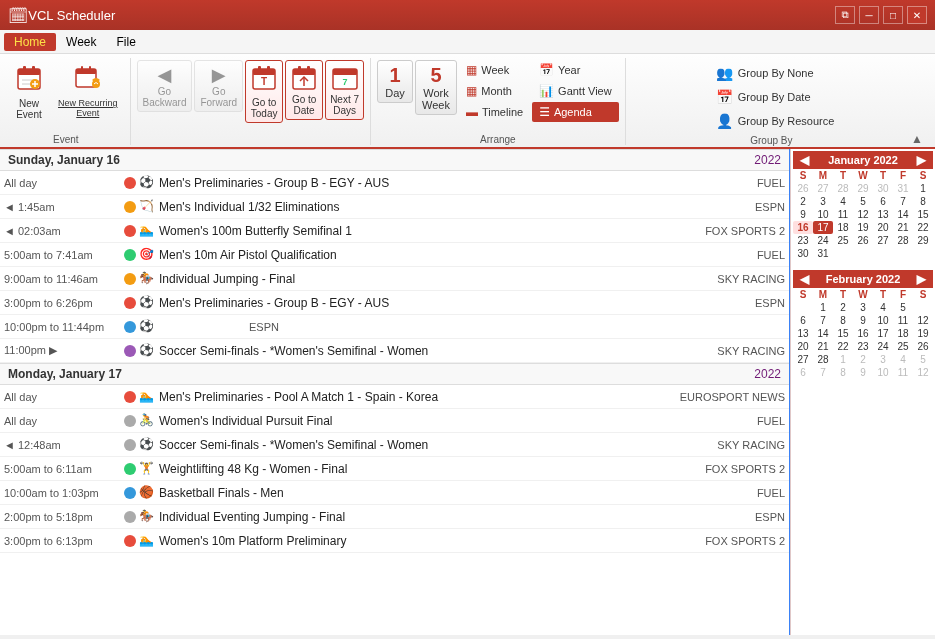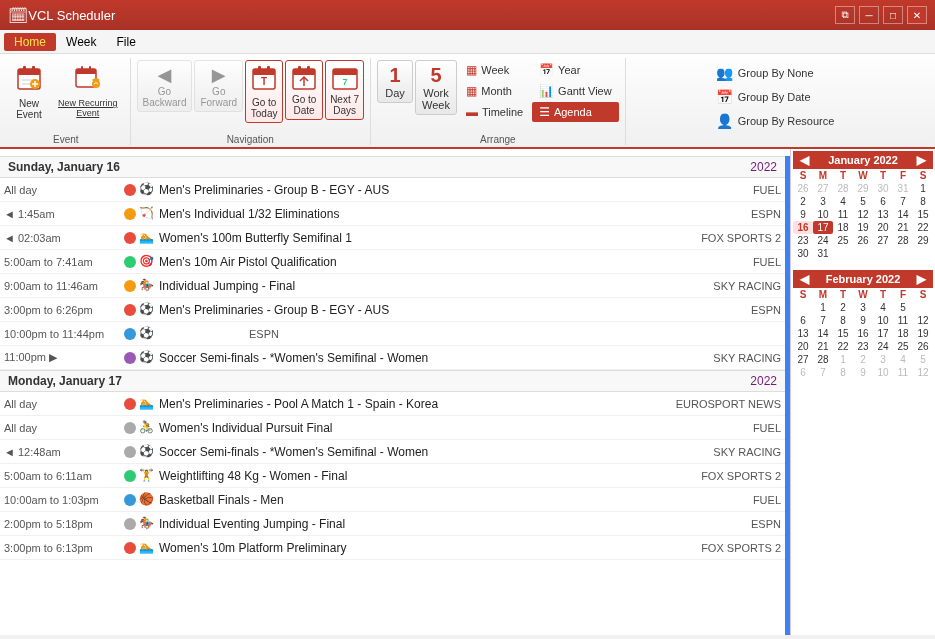--- a/index.html
+++ b/index.html
@@ -141,22 +141,21 @@
     .main-content {
       display: flex;
       height: calc(639px - 30px - 24px - 99px);
       background: white;
     }
 
     
     .schedule-area {
       flex: 1;
       overflow-y: auto;
-      border-right: 5px solid #3b82f6;
-      margin-top: 7px;
+      border-right: 1px solid #3b82f6;
     }
     .day-header {
       background: #f8f8f8;
       border-bottom: 1px solid #ddd;
       border-top: 1px solid #ddd;
       padding: 3px 8px;
       display: flex;
       justify-content: space-between;
       font-size: 12px;
       font-weight: bold;
@@ -320,21 +319,20 @@
         <span>
           <svg width="28" height="28" viewBox="0 0 28 28">
             <rect x="2" y="5" width="24" height="20" rx="2" fill="#fff" stroke="#c0392b" stroke-width="1.5"></rect>
             <rect x="2" y="5" width="24" height="6" rx="1" fill="#c0392b"></rect>
             <text x="14" y="21" text-anchor="middle" font-size="9" font-weight="bold" fill="#2ecc71">7</text>
           </svg>
         </span>
         <span>Next 7<br>Days</span>
       </button>
     </div>
-    <div class="ribbon-group-label">Navigation</div>
   </div>
 
   <div class="ribbon-group">
     <div class="ribbon-group-content">
       <button class="ribbon-btn-view" style="font-size:11px; min-width:36px; border:1px solid #ccc; background:linear-gradient(to bottom,#fff,#e8e8e8);">
         <span style="font-size:20px;font-weight:bold;color:#c0392b;">1</span>
         <span>Day</span>
       </button>
       <button class="ribbon-btn-view" style="font-size:11px; min-width:36px; border:1px solid #ccc; background:linear-gradient(to bottom,#fff,#e8e8e8);">
         <span style="font-size:20px;font-weight:bold;color:#c0392b;">5</span>
@@ -380,20 +378,24 @@
       </button>
       <button class="ribbon-btn-small" style="width:140px;">
         <span style="font-size:14px;">📅</span>
         <span>Group By Date</span>
       </button>
       <button class="ribbon-btn-small" style="width:140px;">
         <span style="font-size:14px;">👤</span>
         <span>Group By Resource</span>
       </button>
     </div>
+    <div style="display:flex; justify-content:space-between; align-items:center; width:100%;">
+      <div class="ribbon-group-label">Group By</div>
+      <span style="font-size:12px; cursor:pointer; color:#666; padding-right:4px;">▲</span>
+    </div>
   </div>
 </div>
 
 <div class="main-content">
 
   <div class="schedule-area">
 
     <div class="day-header">
       <span>Sunday, January 16</span>
       <span class="year">2022</span>

